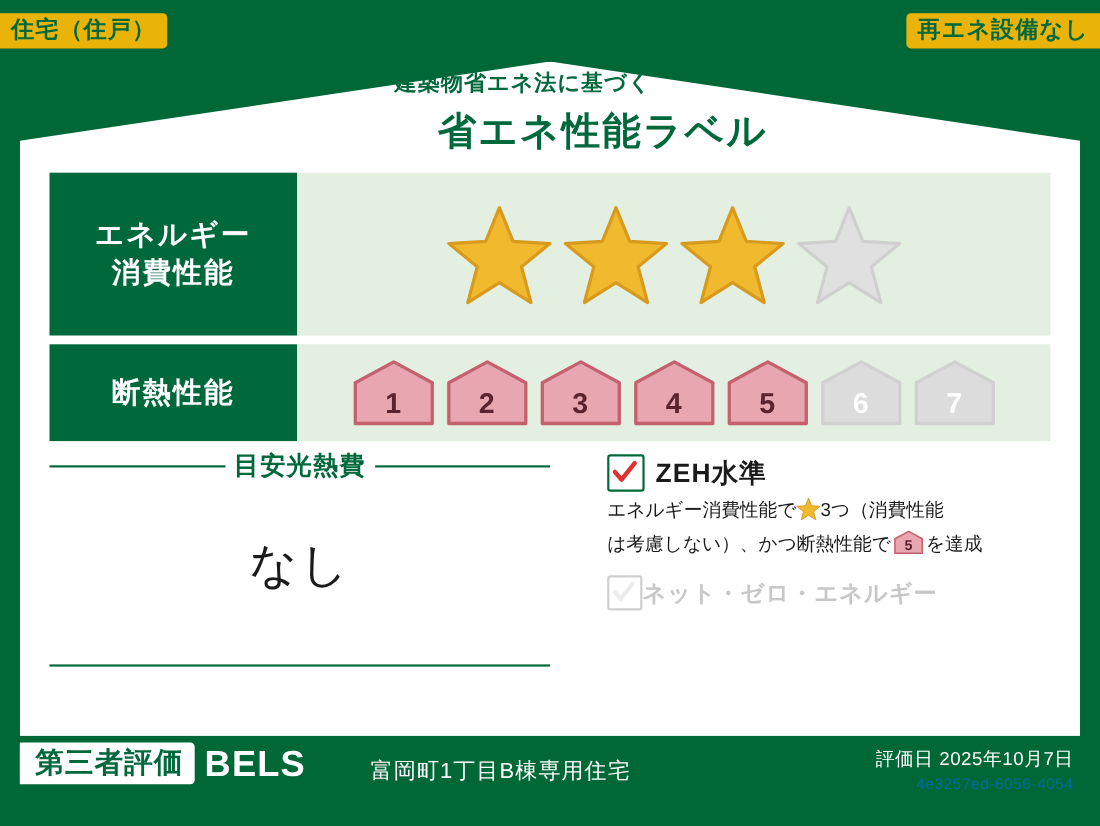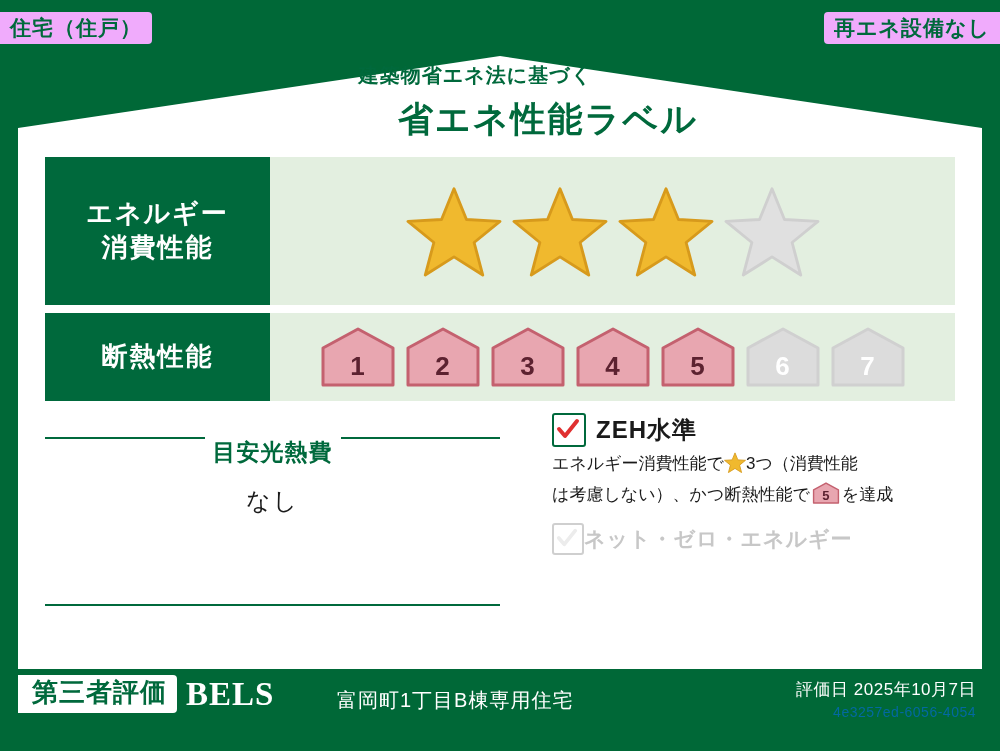--- a/index.html
+++ b/index.html
@@ -33,21 +33,21 @@
     top: 56px;
     width: 964px;
     height: 613px;
     background: #ffffff;
     clip-path: polygon(0 72px, 482px 0, 964px 72px, 964px 613px, 0 613px);
   }
   
   .tag {
     position: absolute;
     top: 12px;
-    background: #f0abfc;
+    background: #eab308;
     color: #00693c;
     font-weight: bold;
     font-size: 21px;
     letter-spacing: 1px;
     padding: 5px 10px 6px 10px;
     line-height: 1;
     white-space: nowrap;
   }
   .tag-left { left: 0px; border-radius: 0 4px 4px 0; }
   .tag-right { right: 0px; border-radius: 4px 0 0 4px; }
@@ -149,30 +149,29 @@
     flex: 1;
     height: 2px;
     background: #00693c;
   }
   .cost-head .txt {
     color: #00693c;
     font-weight: bold;
     font-size: 23px;
     letter-spacing: 1px;
     white-space: nowrap;
-    margin-top: 29px;
   }
   .cost-value {
     position: absolute;
     top: 485px;
     left: 45px;
     width: 455px;
     text-align: center;
     color: #1a1a1a;
-    font-size: 24px;
+    font-size: 43px;
     letter-spacing: 2px;
   }
   .cost-rule {
     position: absolute;
     top: 604px;
     left: 45px;
     width: 455px;
     height: 2px;
     background: #00693c;
   }
@@ -249,21 +248,20 @@
     letter-spacing: 1px;
   }
 
   
   .footer-bels {
     position: absolute;
     left: 18px;
     top: 675px;
     display: flex;
     align-items: center;
-    font-family: Liberation Serif, serif;
   }
   .bels-tag {
     background: #ffffff;
     color: #00693c;
     font-weight: bold;
     font-size: 26px;
     letter-spacing: 1px;
     padding: 5px 10px 7px 14px;
     line-height: 1;
     border-radius: 0 4px 4px 0;

